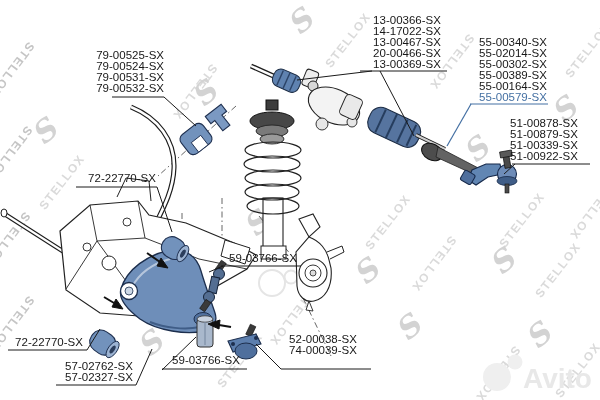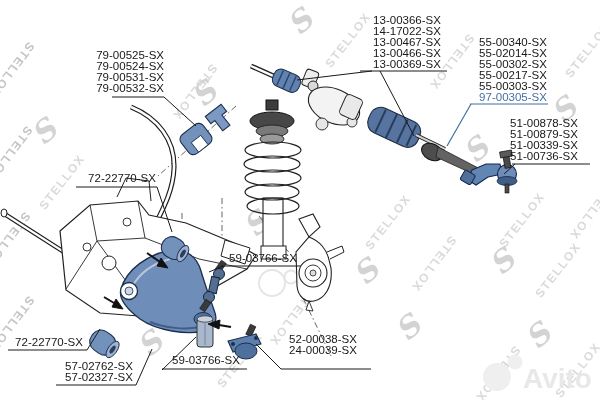--- a/index.html
+++ b/index.html
@@ -260,38 +260,38 @@
     <span>79-00525-SX</span>
     <span>79-00524-SX</span>
     <span>79-00531-SX</span>
     <span>79-00532-SX</span>
   </div>
 
   <div class="lbl" style="left:368px;top:15px;width:78px">
     <span>13-00366-SX</span>
     <span>14-17022-SX</span>
     <span>13-00467-SX</span>
-    <span>13-00466-SX</span>
+    <span>20-00466-SX</span>
     <span>13-00369-SX</span>
   </div>
 
   <div class="lbl" style="left:477px;top:37px;width:72px">
     <span>55-00340-SX</span>
     <span>55-02014-SX</span>
     <span>55-00302-SX</span>
-    <span>55-00217-SX</span>
-    <span>55-00303-SX</span>
-    <span class="hl">97-00305-SX</span>
+    <span>55-00389-SX</span>
+    <span>55-00164-SX</span>
+    <span class="hl">55-00579-SX</span>
   </div>
 
   <div class="lbl" style="left:508px;top:118px;width:72px">
     <span>51-00878-SX</span>
     <span>51-00879-SX</span>
     <span>51-00339-SX</span>
-    <span>51-00736-SX</span>
+    <span>51-00922-SX</span>
   </div>
 
   <div class="lbl" style="left:86px;top:173px;width:72px">
     <span>72-22770-SX</span>
   </div>
 
   <div class="lbl" style="left:226px;top:253px;width:74px">
     <span>59-03766-SX</span>
   </div>
 
@@ -303,16 +303,16 @@
     <span>57-02762-SX</span>
     <span>57-02327-SX</span>
   </div>
 
   <div class="lbl" style="left:168px;top:355px;width:76px">
     <span>59-03766-SX</span>
   </div>
 
   <div class="lbl" style="left:286px;top:334px;width:74px">
     <span>52-00038-SX</span>
-    <span>24-00039-SX</span>
+    <span>74-00039-SX</span>
   </div>
 
 </div>
 
 </body></html>

